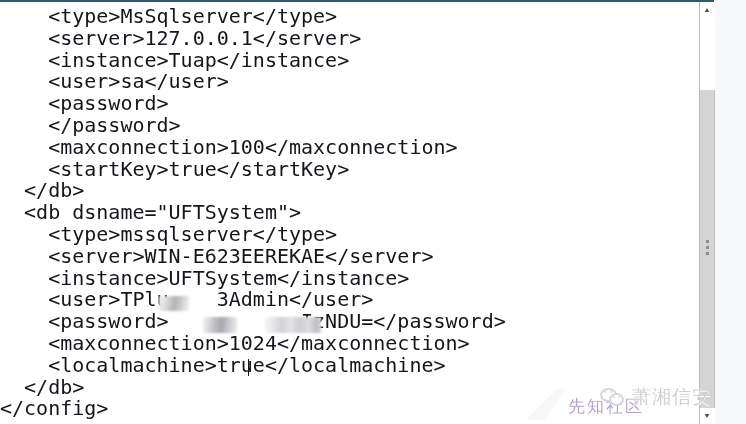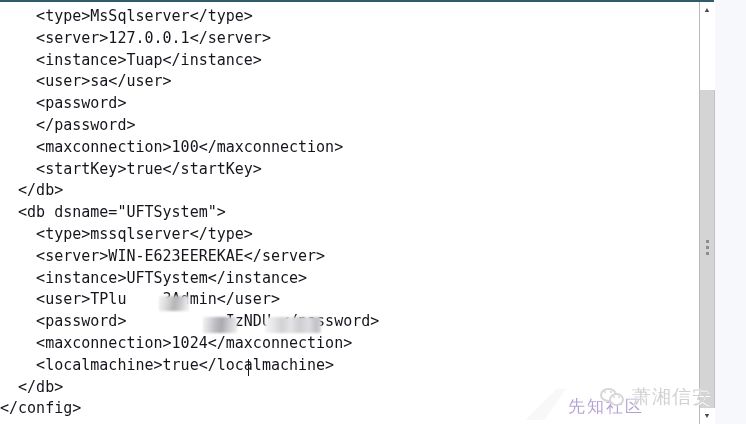--- a/index.html
+++ b/index.html
@@ -49,21 +49,21 @@
     overflow: hidden;
   }
 
   .code {
     position: absolute;
     left: 0;
     top: 0;
     margin: 0;
     padding: 4px 0 0 0;
     font-family: "DejaVu Sans Mono", "Liberation Mono", monospace;
-    font-size: 15px;
+    font-size: 20px;
     line-height: 21.8px;
     color: #14161c;
     white-space: pre;
     letter-spacing: 0px;
   }
   .code .ln {
     display: block;
     height: 21.8px;
     position: relative;
   }

